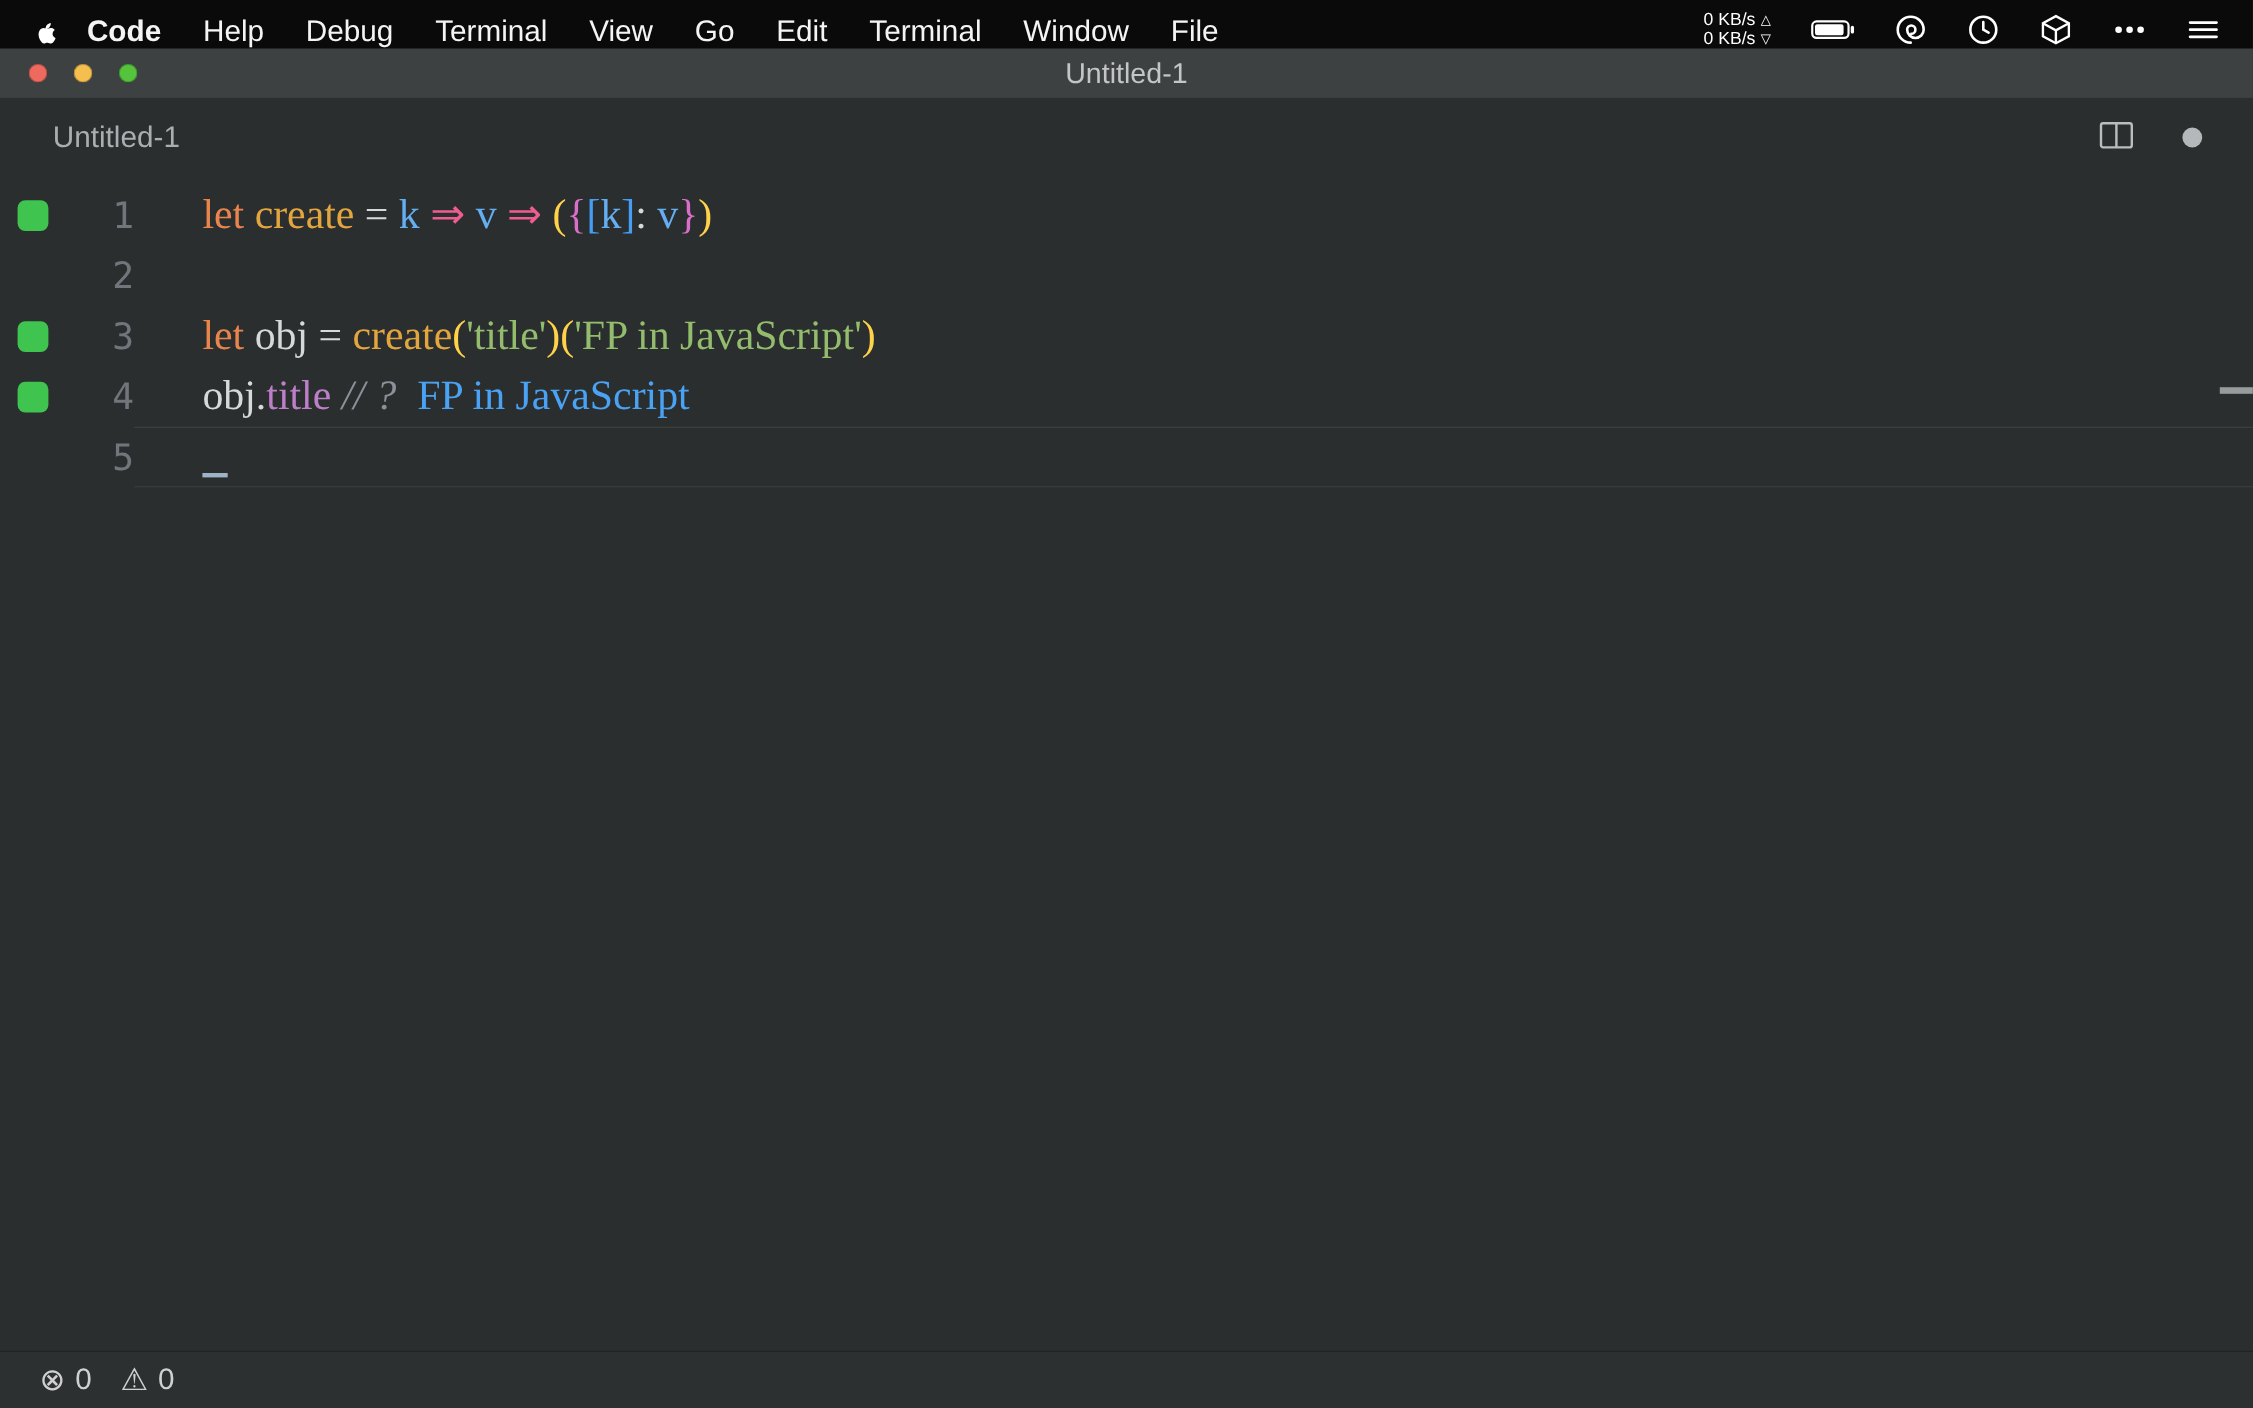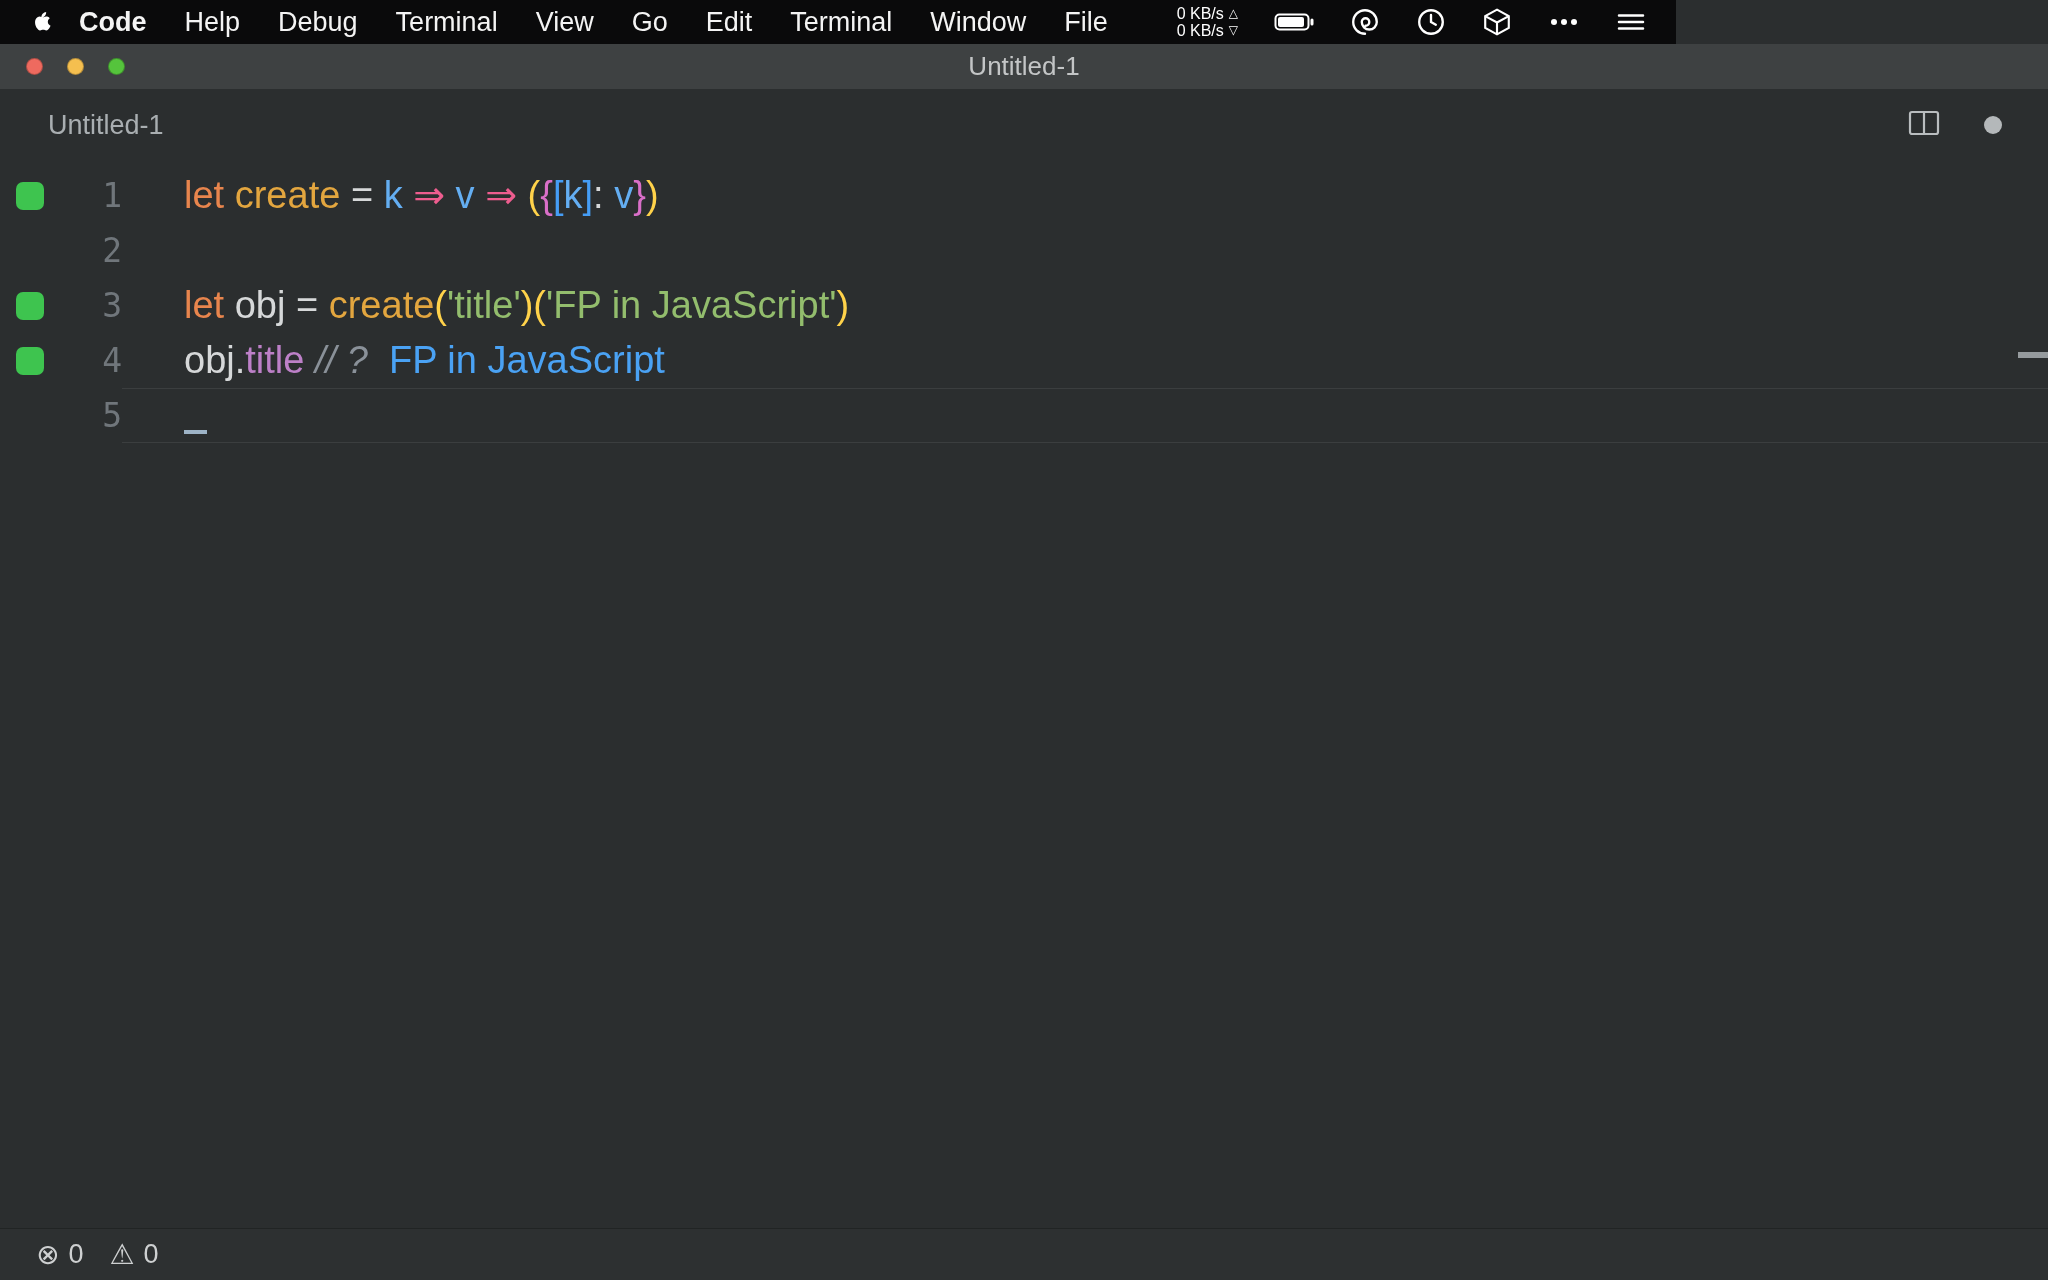--- a/index.html
+++ b/index.html
@@ -1,22 +1,22 @@
 <!DOCTYPE html>
 <html><head>
 <meta charset="utf-8">
 <style>
   html,body{margin:0;padding:0;width:2048px;height:1280px;overflow:hidden;
     background:#2b2e2f;font-family:"Liberation Sans",sans-serif;
     -webkit-font-smoothing:antialiased;}
   .glyph{font-family:"DejaVu Sans",sans-serif;}
 
   
-  .menubar{position:absolute;top:0;left:0;width:1676px;height:44px;background:#0a0a0b;
-    display:flex;align-items:center;color:#f4f4f4;font-size:27px;z-index:5;}
+  .menubar{position:absolute;top:0;left:0;width:2048px;height:44px;background:#0a0a0b;
+    display:flex;align-items:flex-end;color:#f4f4f4;font-size:27px;z-index:5;}
   .apple{margin-left:30px;margin-right:8px;display:flex;align-items:center;}
   .menu-item{padding:0 19px;white-space:nowrap;}
   .menu-item.app{font-weight:700;}
   .menu-right{margin-left:auto;display:flex;align-items:center;gap:36px;padding-right:30px;}
   .net{display:flex;flex-direction:column;align-items:flex-end;font-size:16px;line-height:17px;color:#ffffff;}
   .net-row{display:flex;align-items:center;gap:5px;}
   .net .tri{font-size:12px;}
   .mb-icon{display:flex;align-items:center;}
 
   
@@ -36,21 +36,21 @@
   .header-actions{margin-left:auto;display:flex;align-items:center;gap:44px;padding-right:46px;}
   .dirty-dot{width:18px;height:18px;border-radius:50%;background:#b4b8ba;display:block;}
 
   
   .code{position:absolute;top:168px;left:0;width:2048px;}
   .code-row{display:flex;align-items:center;height:55px;}
   .gutter{width:56px;padding-left:16px;box-sizing:border-box;display:flex;align-items:center;}
   .cov{display:block;width:28px;height:28px;border-radius:7px;background:#3ec44f;}
   .lnum{width:66px;text-align:right;font-family:"DejaVu Sans Mono",monospace;
     font-size:33px;color:#70767b;}
-  .ctext{flex:1;height:55px;line-height:55px;font-family:Liberation Sans, sans-serif;
+  .ctext{flex:1;height:55px;line-height:55px;font-family:Liberation Serif, serif;
     font-size:38px;white-space:pre;padding-left:62px;position:relative;box-sizing:border-box;}
   .code-row.active .ctext{border-top:1px solid rgba(255,255,255,0.08);
     border-bottom:1px solid rgba(255,255,255,0.08);line-height:53px;}
   .tok-comment{font-style:italic;}
   .caret{position:absolute;left:62px;bottom:8px;width:23px;height:4px;background:#9db3c6;}
   .overview-mark{position:absolute;right:0;top:352px;width:30px;height:6px;background:#969b9e;}
 
   
   .statusbar{position:absolute;left:0;bottom:0;width:2048px;height:52px;background:#2d3031;
     border-top:1px solid rgba(0,0,0,.25);box-sizing:border-box;

